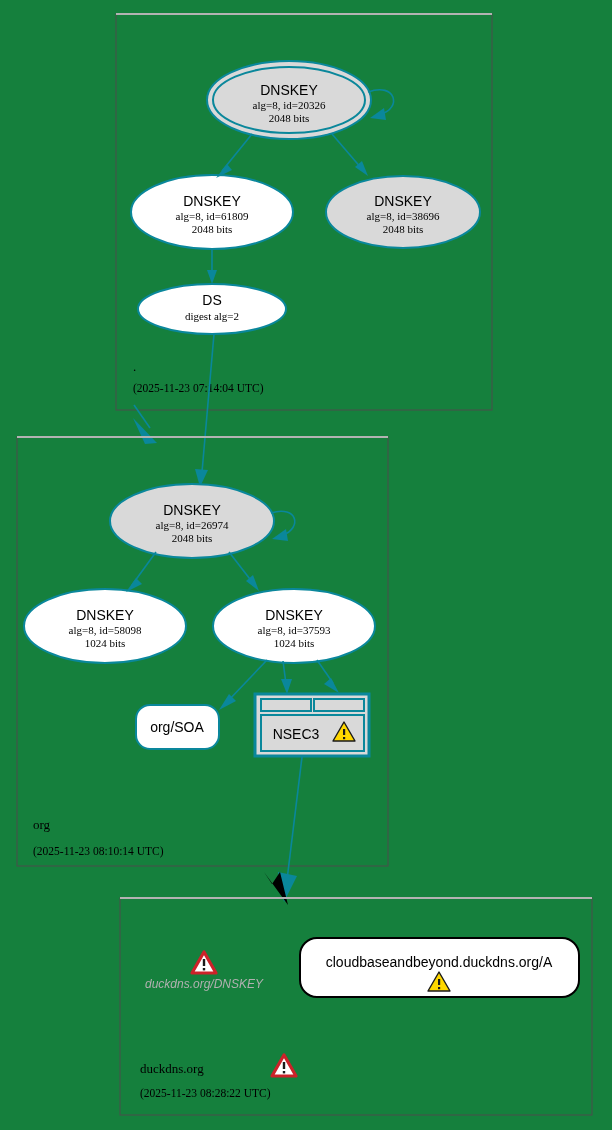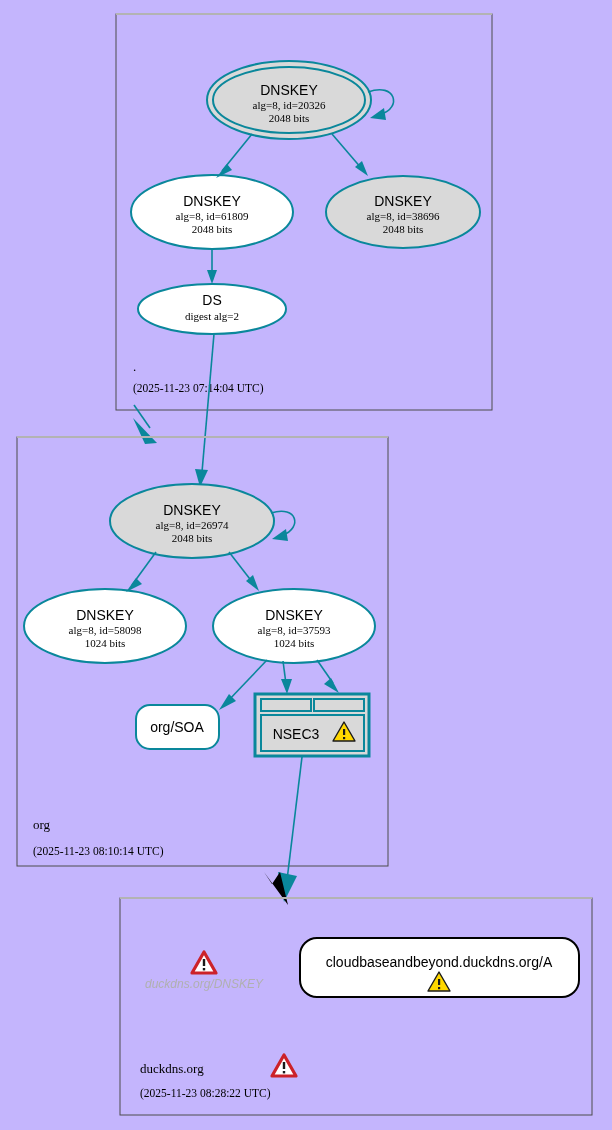--- a/index.html
+++ b/index.html
@@ -4,21 +4,21 @@
 <style>
   html, body {
     margin: 0;
     padding: 0;
     background: #ffffff;
   }
   #canvas {
     position: relative;
     width: 612px;
     height: 1130px;
-    background: #c4b5fd;
+    background: #15803d;
     font-family: "Liberation Sans", sans-serif;
     overflow: hidden;
   }
   svg.graph {
     position: absolute;
     top: 0;
     left: 0;
     width: 612px;
     height: 1130px;
   }

